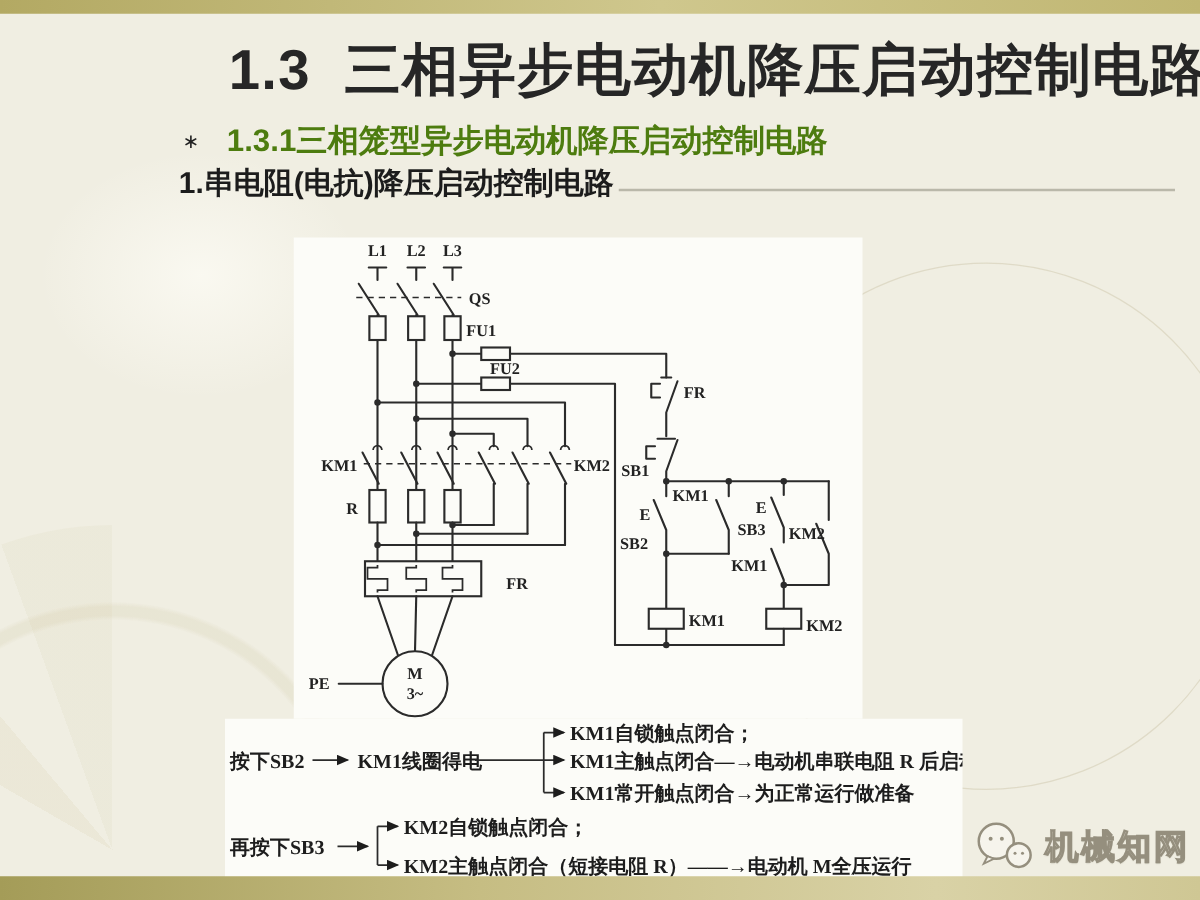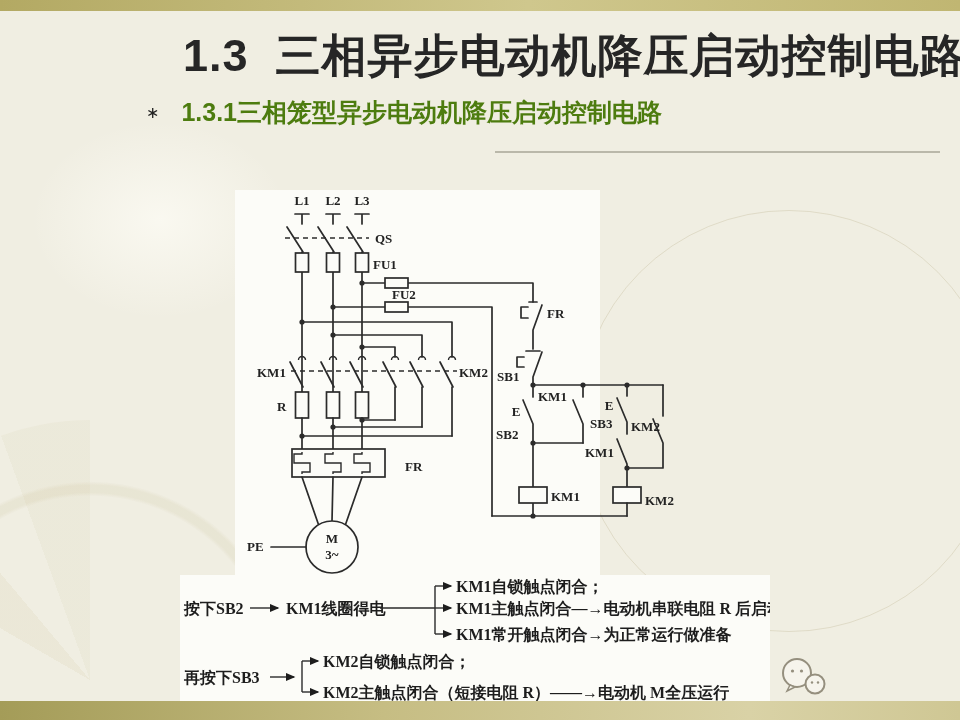--- a/index.html
+++ b/index.html
@@ -30,21 +30,21 @@
   .title{position:absolute;left:183px;top:26px;z-index:4;margin:0;
     font-size:45px;font-weight:bold;color:#262626;letter-spacing:1px;white-space:pre;}
   .subtitle-row{position:absolute;left:146px;top:96px;z-index:4;display:flex;align-items:center;}
   .bullet{font-size:16px;color:#222;margin-right:22px;}
   .subtitle{font-size:25px;font-weight:bold;color:#4d7c0f;white-space:pre;}
   .section-heading{position:absolute;left:143px;top:130px;z-index:4;
     font-size:24px;font-weight:bold;color:#1c1c1c;white-space:pre;}
   .rule{position:absolute;left:495px;top:151px;width:445px;height:2px;z-index:4;
     background:#bab8aa;}
   
-  .circuit-box{position:absolute;left:235px;top:190px;width:365px;height:385px;z-index:2;
+  .circuit-box{position:absolute;left:235px;top:190px;width:455px;height:385px;z-index:2;
     background:#fcfcf8;}
   .flow-box{position:absolute;left:180px;top:575px;width:590px;height:128px;z-index:2;
     background:#fcfcf8;}
   svg{display:block;}
   .ink{stroke:#2b2b2b;stroke-width:1.7;fill:none;stroke-linecap:round;stroke-linejoin:round;}
   .ink-thin{stroke:#2b2b2b;stroke-width:1.4;fill:none;}
   .dash{stroke:#2b2b2b;stroke-width:1.3;fill:none;stroke-dasharray:5 4;}
   .dot{fill:#2b2b2b;}
   .boxel{stroke:#2b2b2b;stroke-width:1.7;fill:#fcfcf8;}
   .clabel{font-family:"Liberation Serif","DejaVu Serif",serif;font-size:13px;font-weight:bold;fill:#222;}
@@ -64,20 +64,21 @@
   <div class="fan fan-right"></div>
   <div class="fan fan-right2"></div>
   <div class="fan fan-left"></div>
   <div class="fan glow-tl"></div>
 
   <h1 class="title">1.3  三相异步电动机降压启动控制电路</h1>
   <div class="subtitle-row">
     <span class="bullet">∗</span>
     <span class="subtitle">1.3.1三相笼型异步电动机降压启动控制电路</span>
   </div>
+  <div class="section-heading">1.串电阻(电抗)降压启动控制电路</div>
   <div class="rule"></div>
 
   <div class="circuit-box">
     <svg width="455" height="385" viewBox="0 0 455 385">
 
       <path class="ink" d="M60,24 h14 M67,24 v10 M91,24 h14 M98,24 v10 M120,24 h14 M127,24 v10"></path>
 
       <path class="ink" d="M68,62 L52,37 M99,62 L83,37 M128,62 L112,37"></path>
       <path class="dash" d="M50,48 L134,48"></path>
 
@@ -206,16 +207,17 @@
   <div class="logo">
     <svg width="52" height="46" viewBox="0 0 52 46">
       <circle cx="19" cy="19" r="14" fill="#f6f4ec" stroke="#958f7e" stroke-width="2"></circle>
       <circle cx="14.5" cy="17" r="1.6" fill="#958f7e"></circle>
       <circle cx="23.5" cy="17" r="1.6" fill="#958f7e"></circle>
       <path d="M12,31 L9,37 L17,33 Z" fill="#f6f4ec" stroke="#958f7e" stroke-width="1.5"></path>
       <circle cx="37" cy="30" r="9.5" fill="#f6f4ec" stroke="#958f7e" stroke-width="2"></circle>
       <circle cx="34" cy="28.5" r="1.2" fill="#958f7e"></circle>
       <circle cx="40" cy="28.5" r="1.2" fill="#958f7e"></circle>
     </svg>
+    <span class="logo-text">机械知网</span>
   </div>
 
   <div class="band-bottom"></div>
 </div>
 
 </body></html>

